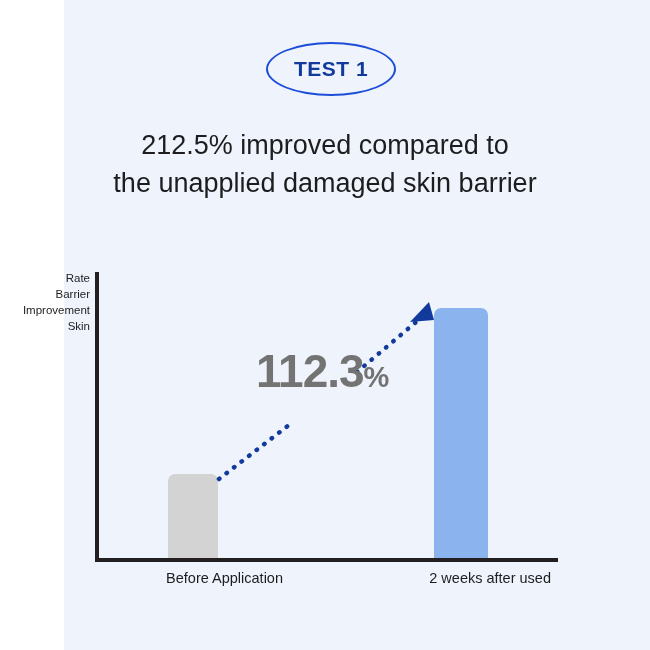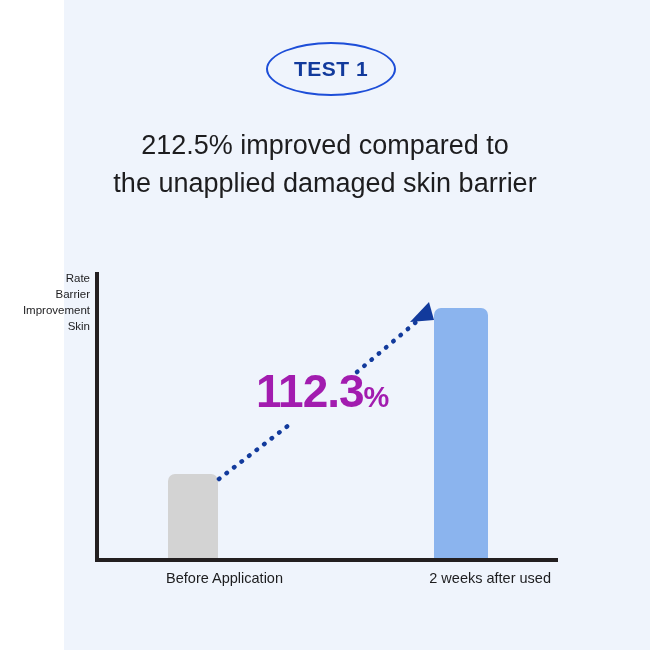--- a/index.html
+++ b/index.html
@@ -141,22 +141,22 @@
     top: 0;
     width: 650px;
     height: 650px;
     pointer-events: none;
   }
 
   
   #callout {
     position: absolute;
     left: 256px;
-    top: 368px;
-    color: #a21caf;
+    top: 348px;
+    color: #737373;
     font-weight: bold;
     line-height: 1;
     white-space: nowrap;
   }
   #callout-value { font-size: 46px; letter-spacing: -1px; }
   #callout-unit  { font-size: 29px; }
 </style>
 </head>
 <body>
 

